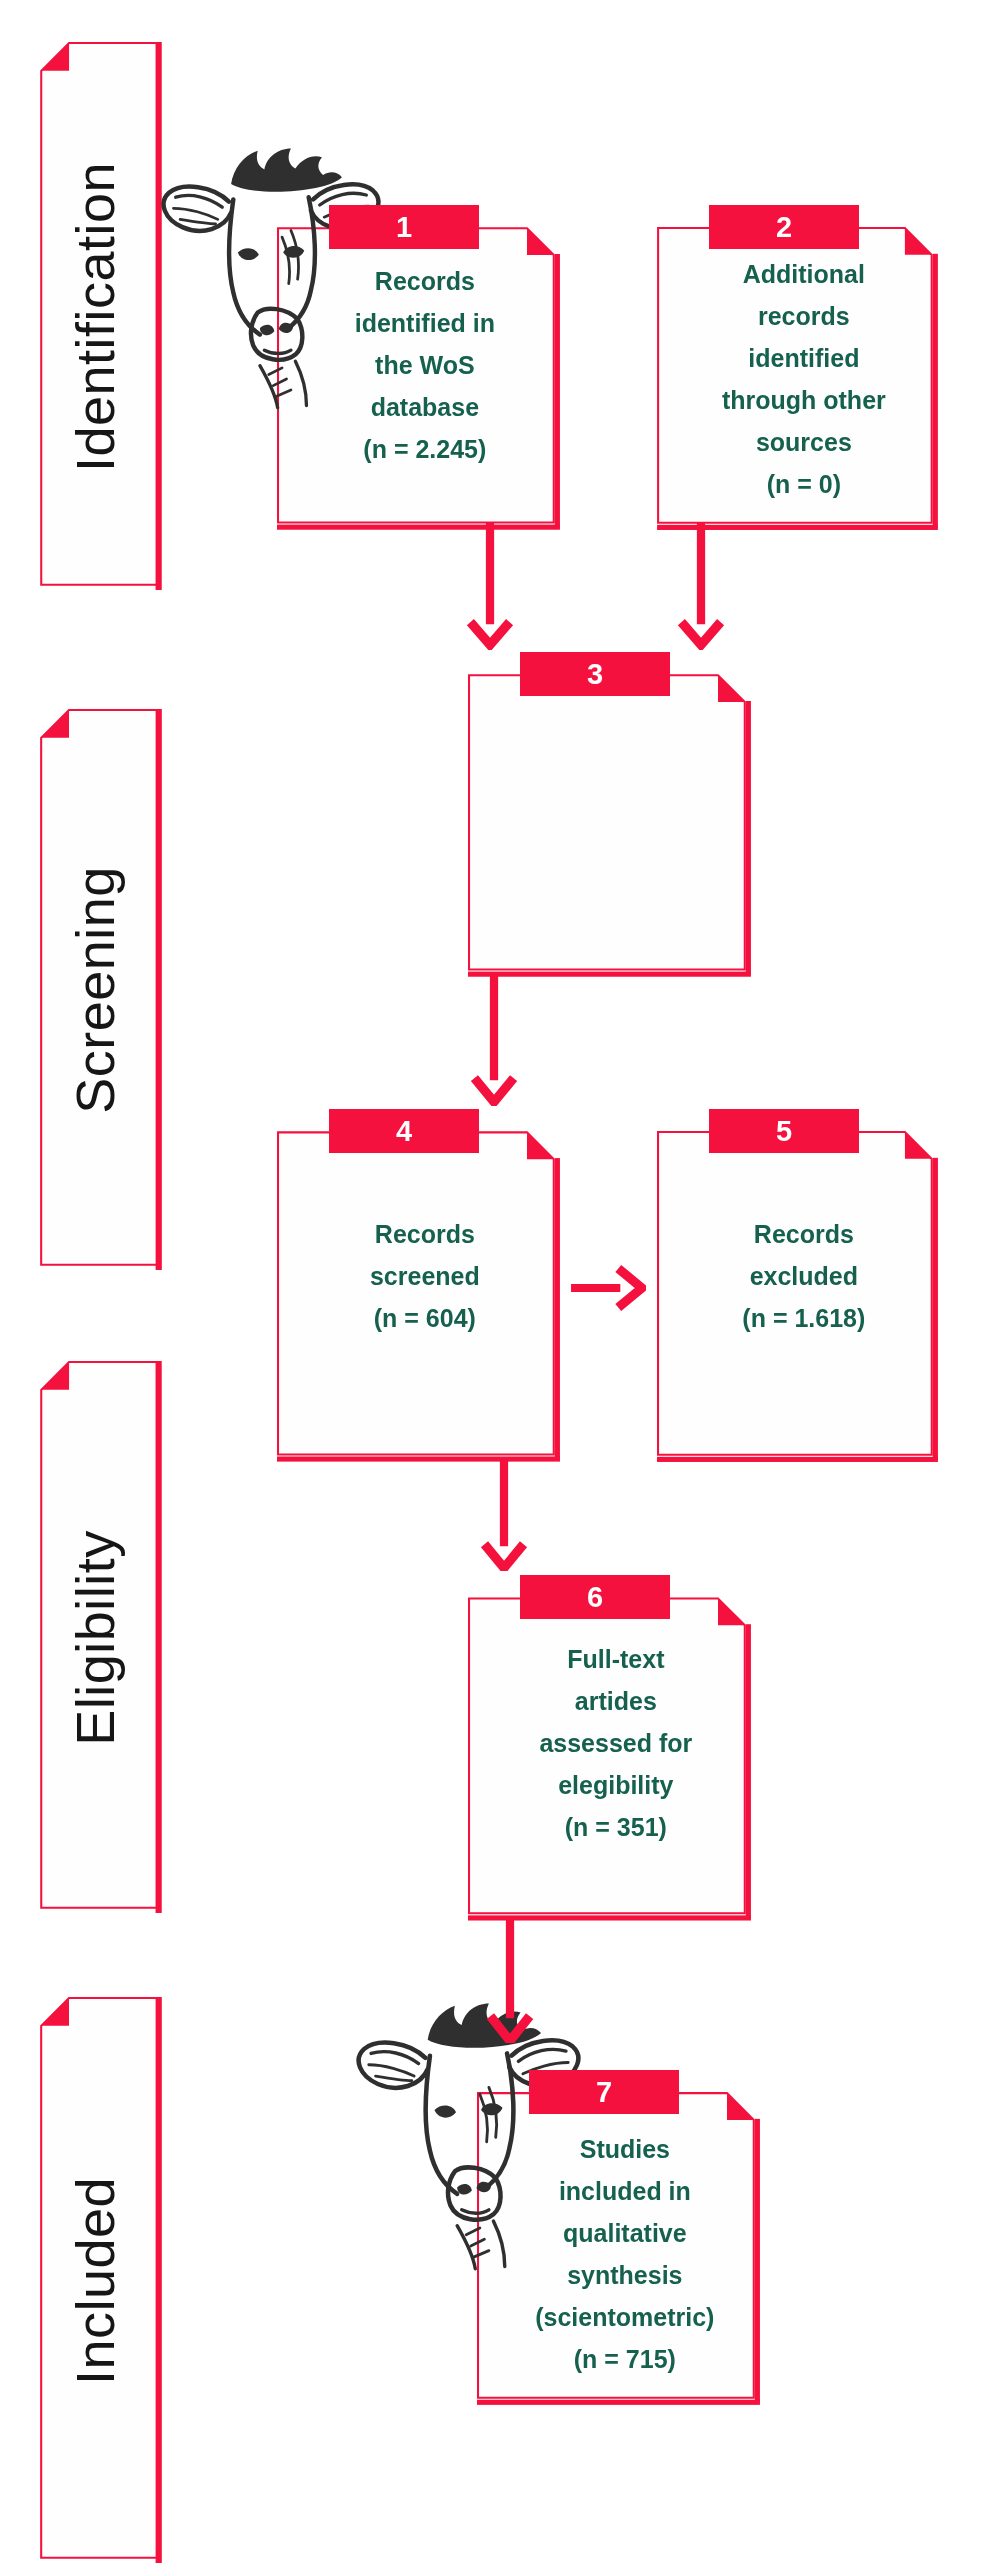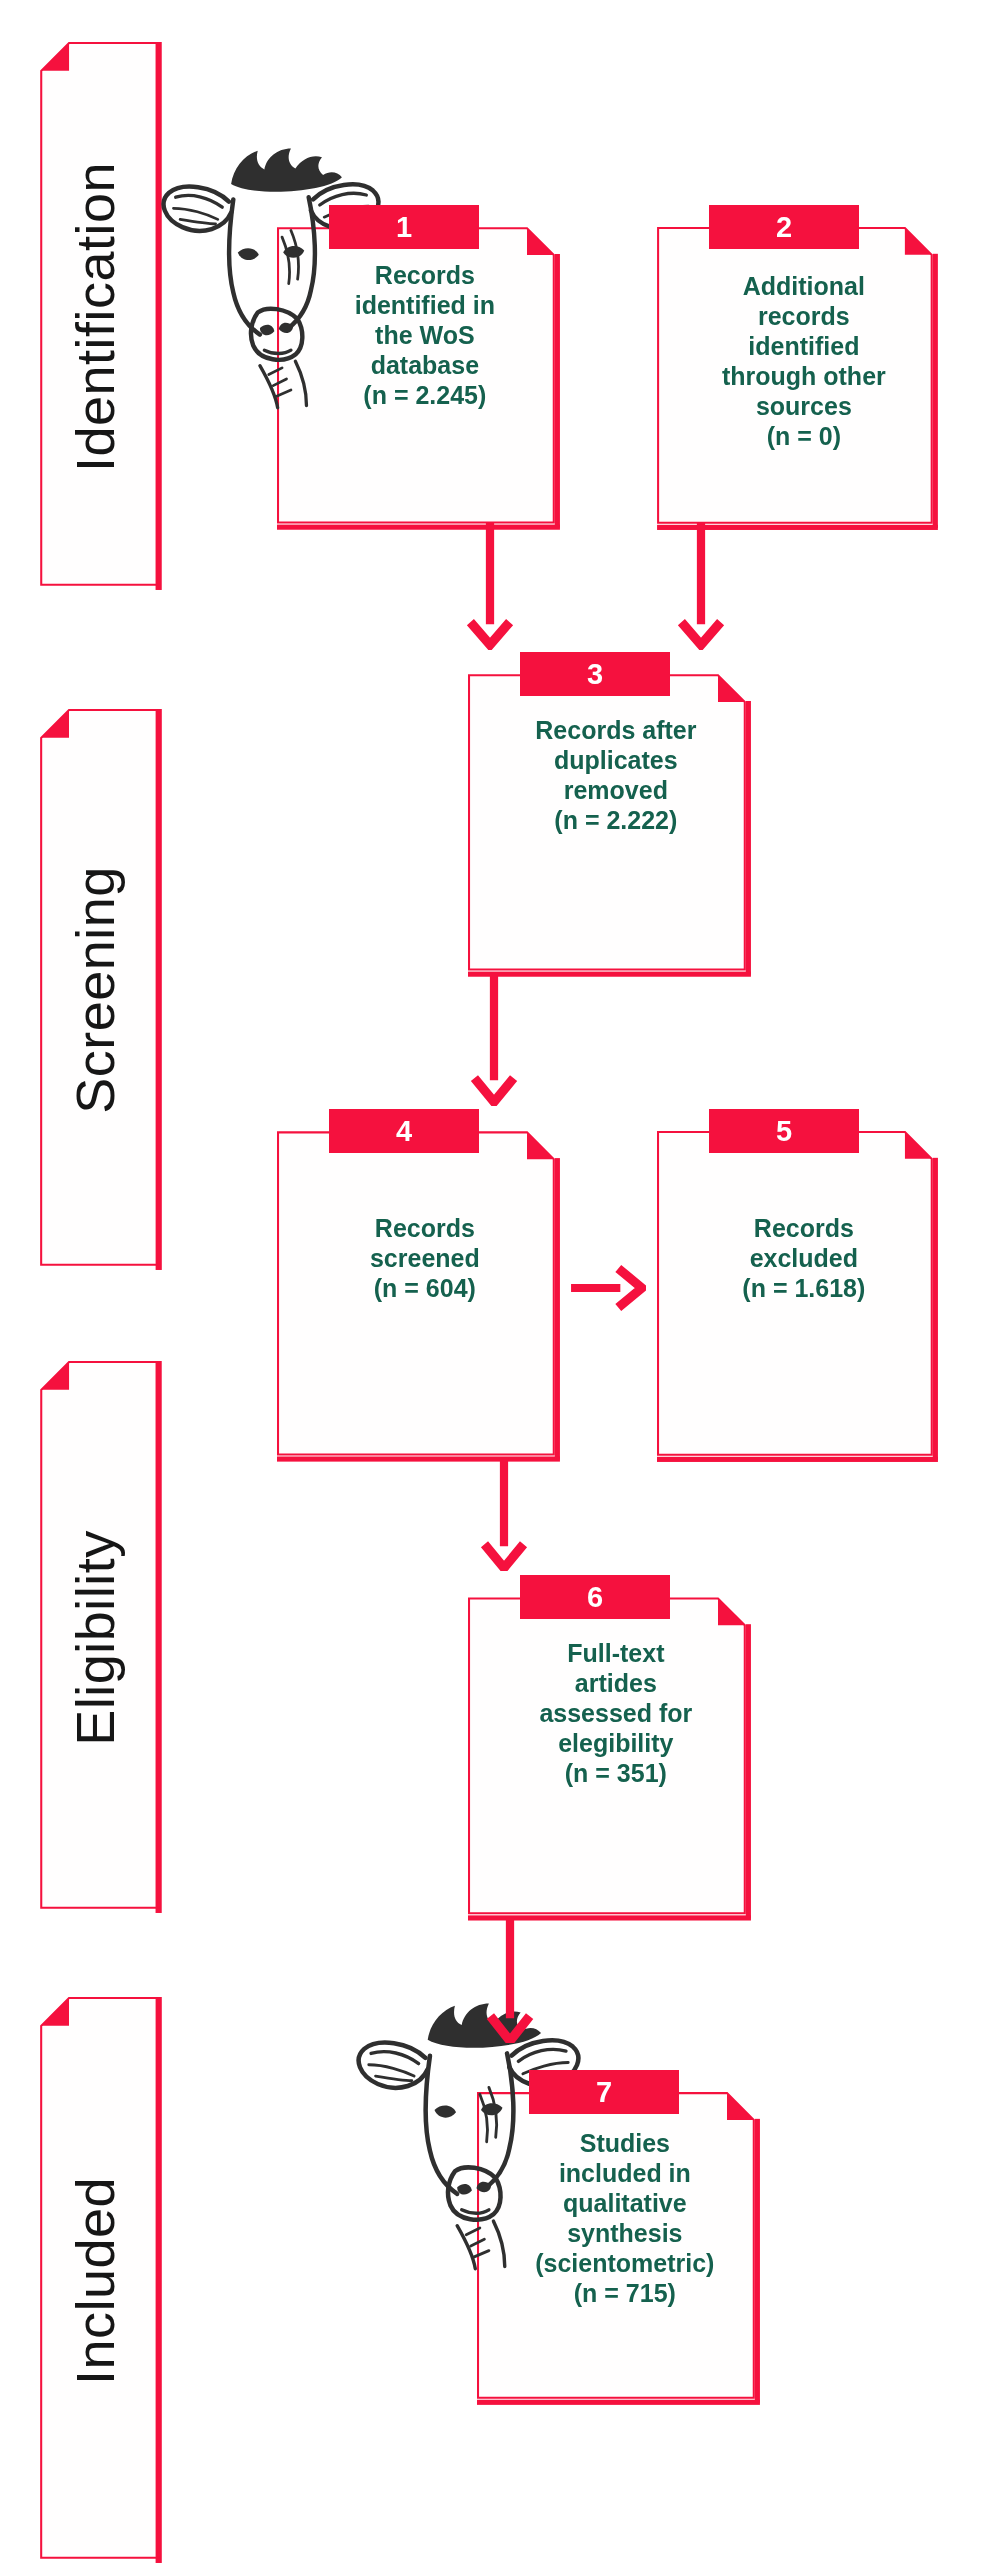--- a/index.html
+++ b/index.html
@@ -32,21 +32,21 @@
     position:absolute;left:52px;top:-22px;width:150px;height:44px;
     background:var(--red);color:#ffffff;
     display:flex;align-items:center;justify-content:center;
     font-weight:bold;font-size:29px;
     z-index:6;
   }
   .content{
     position:absolute;left:4.1px;right:13.4px;
     text-align:center;
     color:var(--green);font-weight:bold;
-    font-size:25px;line-height:30px;
+    font-size:25px;line-height:42px;
     white-space:pre-line;
     z-index:7;
     padding-left:20px;
   }
   .cow{position:absolute;z-index:4;}
   .arrow{position:absolute;z-index:5;}
   .a-shaft{stroke:var(--red);stroke-width:16;}
   .a-head{stroke:var(--red);stroke-width:18;fill:none;stroke-linejoin:miter;}
   .sketch{stroke:#2f2f2f;fill:none;stroke-width:4;stroke-linecap:round;stroke-linejoin:round;}
 </style>
@@ -143,43 +143,39 @@
   <div class="node" style="left:657px;top:227px;width:283px;height:304px;">
     <svg class="shape" width="283" height="304" viewBox="0 0 549 590">
       <path class="pgfill" d="M2,2 H481 L533,54 V574 H2 Z"></path>
       <path class="redfill" d="M481,2 L533,54 L481,54 Z"></path>
       <rect class="redfill" x="535" y="52" width="10" height="532"></rect>
       <rect class="redfill" x="0" y="578" width="545" height="10"></rect>
     </svg>
     <div class="tab">
         <span>2</span>
       </div>
-    <div class="content" style="top:26px;margin-top:18px;">Additional
+    <div class="content" style="top:26px;">Additional
 records
 identified
 through other
 sources
 (n = 0)</div>
   </div>
 
   
   <div class="node" style="left:468px;top:674px;width:285px;height:304px;">
     <svg class="shape" width="285" height="304" viewBox="0 0 554 590">
       <path class="pgfill" d="M2,2 H486 L538,54 V574 H2 Z"></path>
       <path class="redfill" d="M486,2 L538,54 L486,54 Z"></path>
       <rect class="redfill" x="540" y="52" width="10" height="532"></rect>
       <rect class="redfill" x="0" y="578" width="550" height="10"></rect>
     </svg>
     <div class="tab">
         <span>3</span>
       </div>
-    <div class="content" style="top:41px;">Records after
-duplicates
-removed
-(n = 2.222)</div>
   </div>
 
   
   <div class="node" style="left:277px;top:1131px;width:285px;height:332px;">
     <svg class="shape" width="285" height="332" viewBox="0 0 554 644">
       <path class="pgfill" d="M2,2 H486 L538,54 V628 H2 Z"></path>
       <path class="redfill" d="M486,2 L538,54 L486,54 Z"></path>
       <rect class="redfill" x="540" y="52" width="10" height="586"></rect>
       <rect class="redfill" x="0" y="632" width="550" height="10"></rect>
     </svg>

